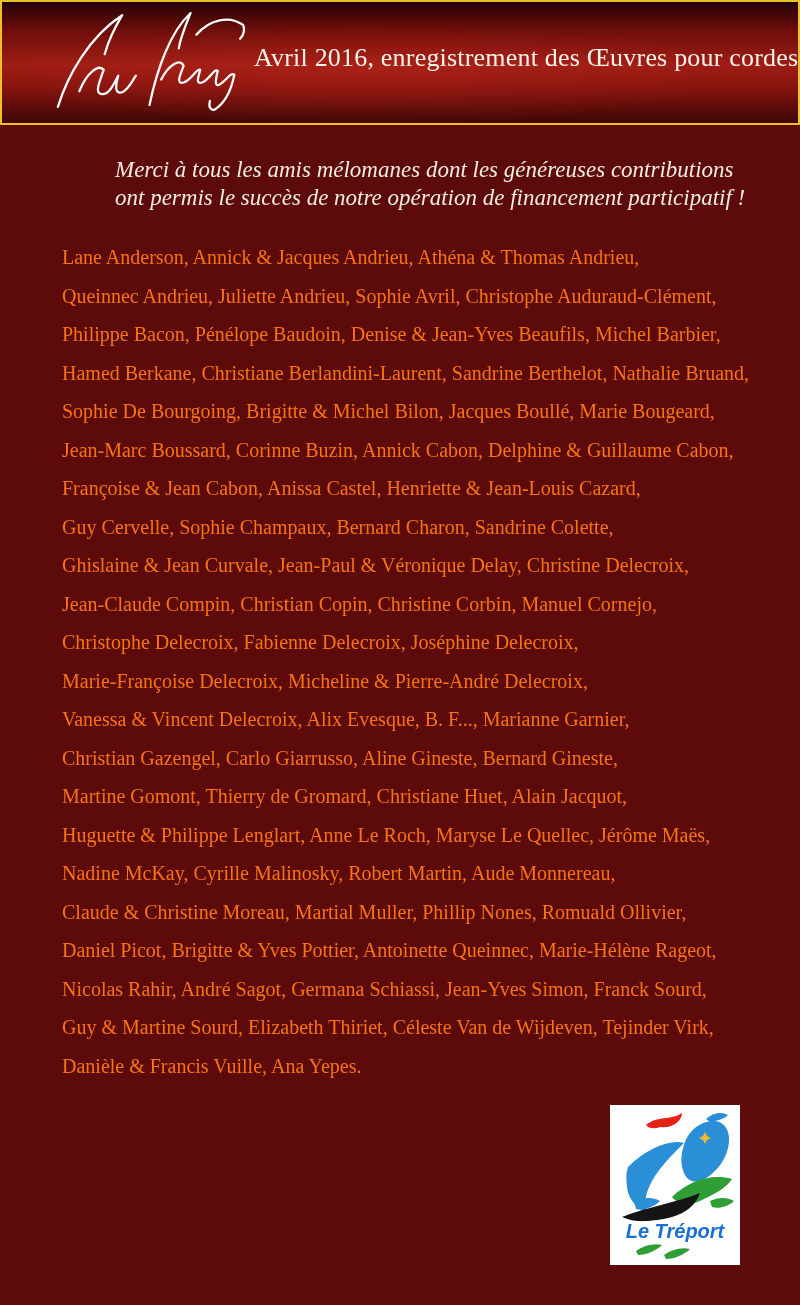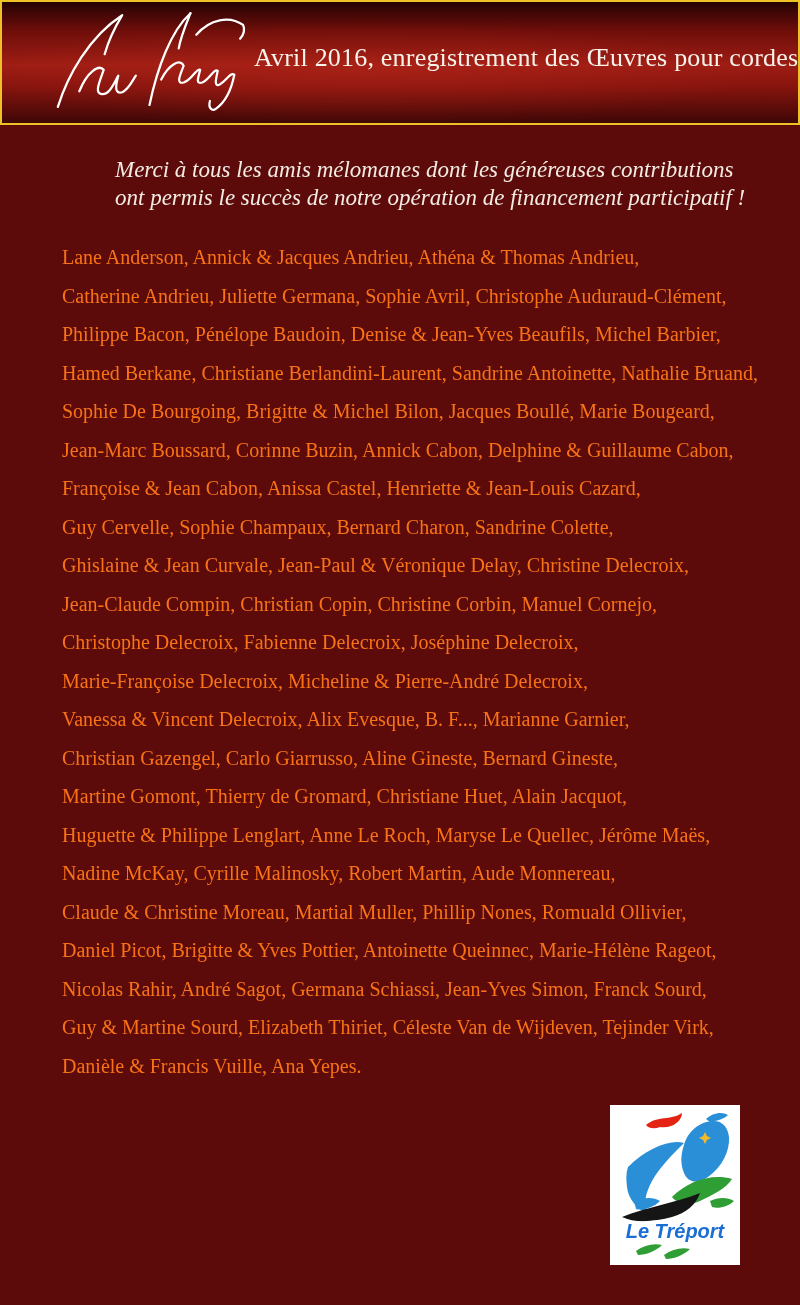--- a/index.html
+++ b/index.html
@@ -62,23 +62,23 @@
   <div class="header-title">Avril 2016, enregistrement des Œuvres pour cordes et piano</div>
 </div>
 
 <div class="thanks">
   <div>Merci à tous les amis mélomanes dont les généreuses contributions</div>
   <div>ont permis le succès de notre opération de financement participatif !</div>
 </div>
 
 <div class="contributors">
     <div class="name-line">Lane Anderson, Annick &amp; Jacques Andrieu, Athéna &amp; Thomas Andrieu,</div>
-    <div class="name-line">Catherine Andrieu, Juliette Germana, Sophie Avril, Christophe Auduraud-Clément,</div>
+    <div class="name-line">Queinnec Andrieu, Juliette Andrieu, Sophie Avril, Christophe Auduraud-Clément,</div>
     <div class="name-line">Philippe Bacon, Pénélope Baudoin, Denise &amp; Jean-Yves Beaufils, Michel Barbier,</div>
-    <div class="name-line">Hamed Berkane, Christiane Berlandini-Laurent, Sandrine Antoinette, Nathalie Bruand,</div>
+    <div class="name-line">Hamed Berkane, Christiane Berlandini-Laurent, Sandrine Berthelot, Nathalie Bruand,</div>
     <div class="name-line">Sophie De Bourgoing, Brigitte &amp; Michel Bilon, Jacques Boullé, Marie Bougeard,</div>
     <div class="name-line">Jean-Marc Boussard, Corinne Buzin, Annick Cabon, Delphine &amp; Guillaume Cabon,</div>
     <div class="name-line">Françoise &amp; Jean Cabon, Anissa Castel, Henriette &amp; Jean-Louis Cazard,</div>
     <div class="name-line">Guy Cervelle, Sophie Champaux, Bernard Charon, Sandrine Colette,</div>
     <div class="name-line">Ghislaine &amp; Jean Curvale, Jean-Paul &amp; Véronique Delay, Christine Delecroix,</div>
     <div class="name-line">Jean-Claude Compin, Christian Copin, Christine Corbin, Manuel Cornejo,</div>
     <div class="name-line">Christophe Delecroix, Fabienne Delecroix, Joséphine Delecroix,</div>
     <div class="name-line">Marie-Françoise Delecroix, Micheline &amp; Pierre-André Delecroix,</div>
     <div class="name-line">Vanessa &amp; Vincent Delecroix, Alix Evesque, B. F..., Marianne Garnier,</div>
     <div class="name-line">Christian Gazengel, Carlo Giarrusso, Aline Gineste, Bernard Gineste,</div>

